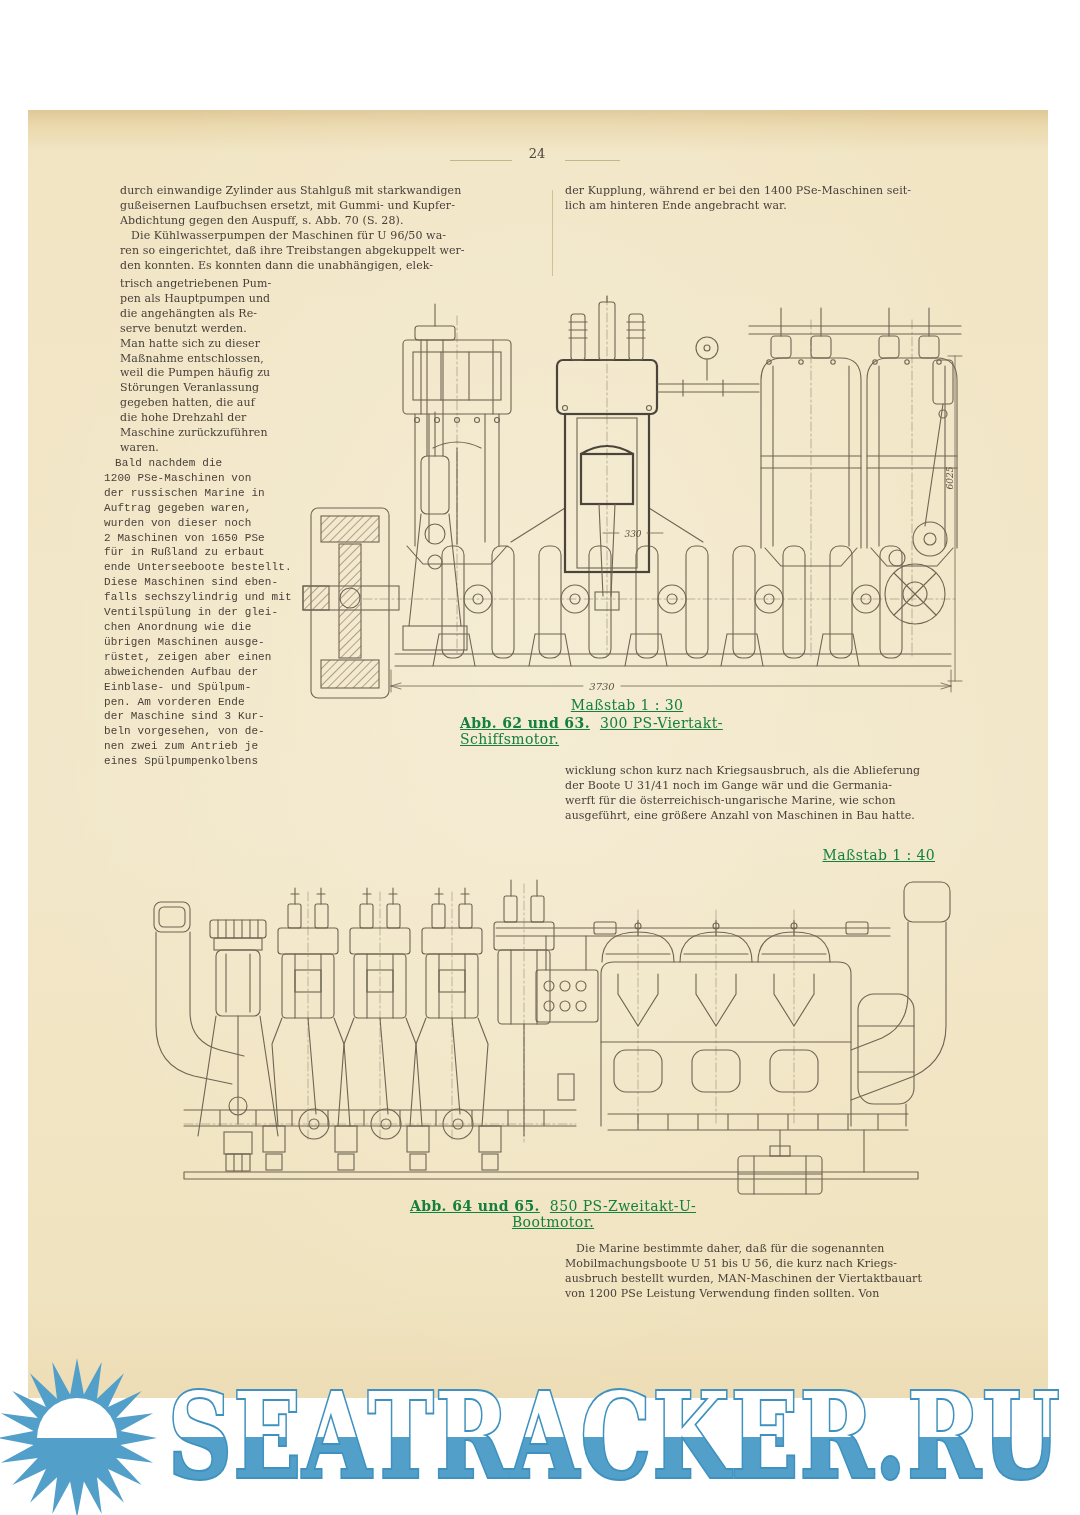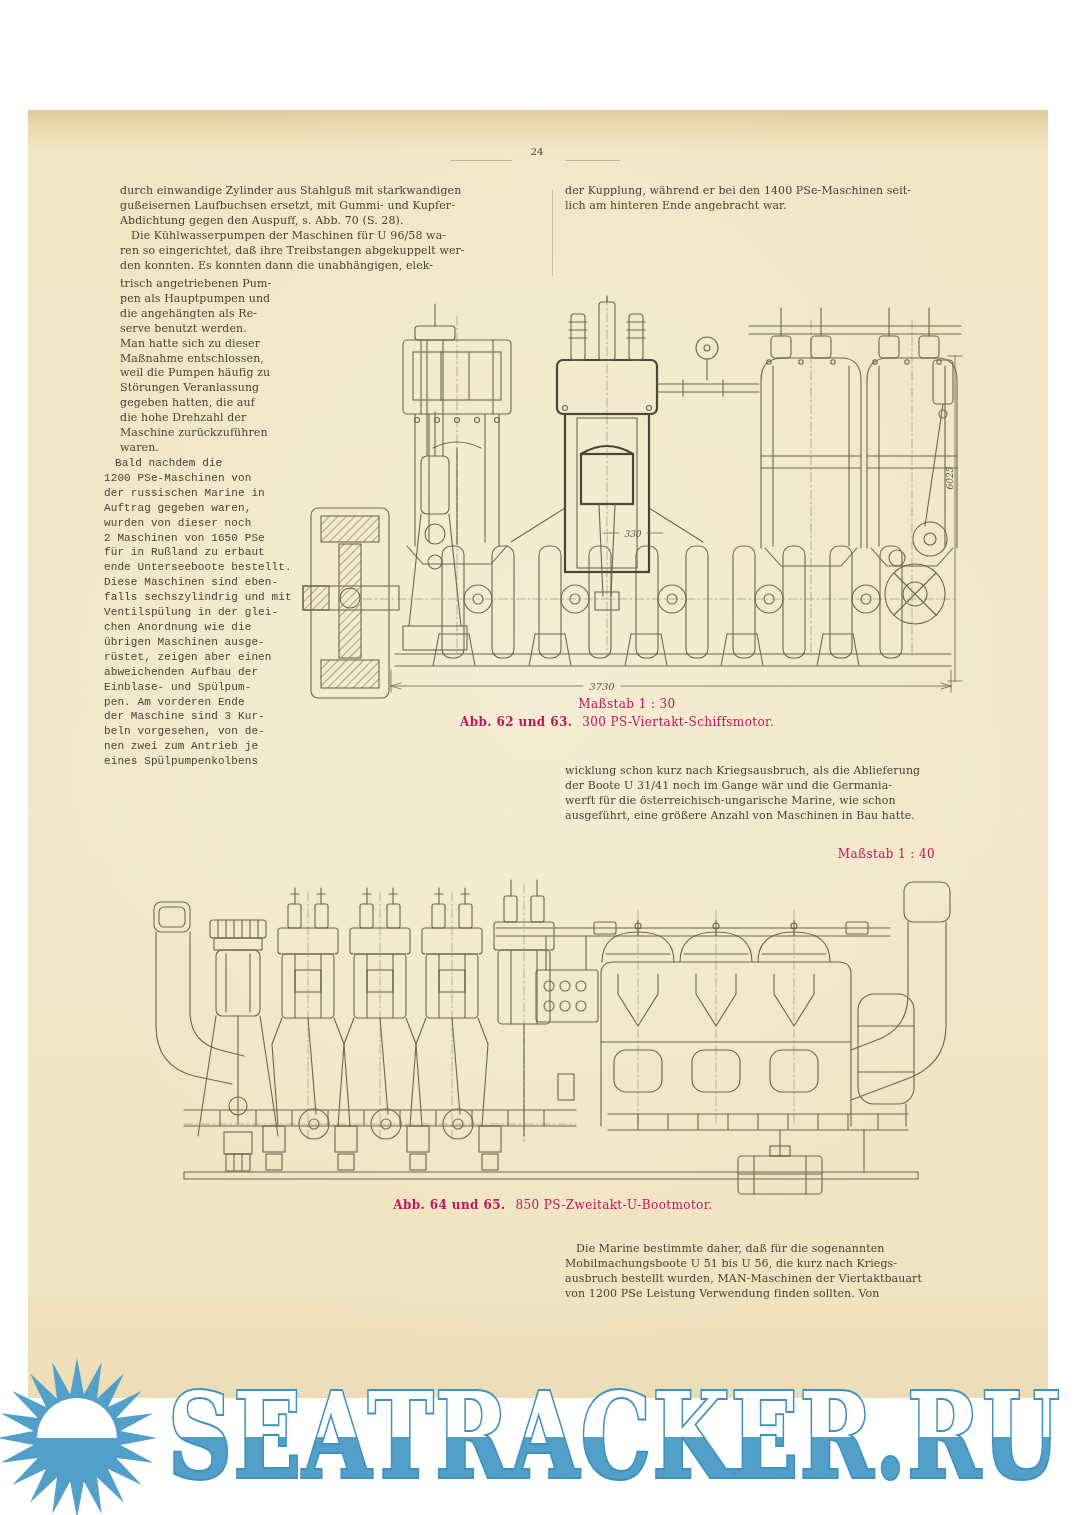--- a/index.html
+++ b/index.html
@@ -6,24 +6,24 @@
     font-family:"DejaVu Serif", serif;}
   #stage{position:absolute;left:0;top:0;width:1080px;height:1515px;overflow:hidden;background:#ffffff;}
   
   .page{position:absolute;left:28px;top:110px;width:1020px;height:1288px;
     background:
       radial-gradient(ellipse at 50% 42%, rgba(255,255,255,0.22), rgba(255,255,255,0) 72%),
       linear-gradient(180deg,#e0c897 0px,#ebd9ae 16px,#f1e5c4 42px,#f2e7c9 55%,#f0e3bf 92%,#edddb6 100%);
   }
   .txt{position:absolute;color:#48413a;font-size:11px;line-height:14.9px;
     white-space:pre-line;letter-spacing:0.1px;}
-  .pagenum{position:absolute;color:#4b443c;font-size:10px;text-align:center;}
+  .pagenum{position:absolute;color:#4b443c;font-size:13px;text-align:center;}
   .rule{position:absolute;height:1px;background:#c6b48a;}
   .vrule{position:absolute;width:1px;background:#c0af83;}
-  .capline{position:absolute;color:#be185d;font-size:12px;letter-spacing:0.4px;}
+  .capline{position:absolute;color:#15803d;font-size:14px;letter-spacing:0.4px;text-decoration:underline;}
   .cap-bold{font-weight:bold;}
   .cap-rest{margin-left:10px;}
   svg{position:absolute;overflow:visible;}
   svg text{font-family:"DejaVu Serif", serif;}
   .fig line,.fig path,.fig rect,.fig circle,.fig ellipse,.fig polyline{vector-effect:none;}
 </style>
 </head>
 <body>
 
 <div id="stage">
@@ -32,21 +32,21 @@
 
   <div class="rule" style="left:450px;top:160px;width:62px;"></div>
   <div class="pagenum" style="left:505px;top:146px;width:64px;">24</div>
   <div class="rule" style="left:565px;top:160px;width:55px;"></div>
 
   <div class="vrule" style="left:552px;top:190px;height:86px;opacity:.7;"></div>
 
   <div class="txt" style="left:120px;top:184px;width:432px;">durch einwandige Zylinder aus Stahlguß mit starkwandigen
 gußeisernen Laufbuchsen ersetzt, mit Gummi- und Kupfer-
 Abdichtung gegen den Auspuff, s. Abb. 70 (S. 28).</div>
-  <div class="txt" style="left:120px;top:229px;width:432px;"> Die Kühlwasserpumpen der Maschinen für U 96/58 wa-
+  <div class="txt" style="left:120px;top:229px;width:432px;"> Die Kühlwasserpumpen der Maschinen für U 96/50 wa-
 ren so eingerichtet, daß ihre Treibstangen abgekuppelt wer-
 den konnten.  Es konnten dann die unabhängigen, elek-</div>
   <div class="txt" style="left:120px;top:277px;width:218px;">trisch angetriebenen Pum-
 pen als Hauptpumpen und
 die angehängten als Re-
 serve benutzt werden.
 Man hatte sich zu dieser
 Maßnahme entschlossen,
 weil die Pumpen häufig zu
 Störungen Veranlassung

